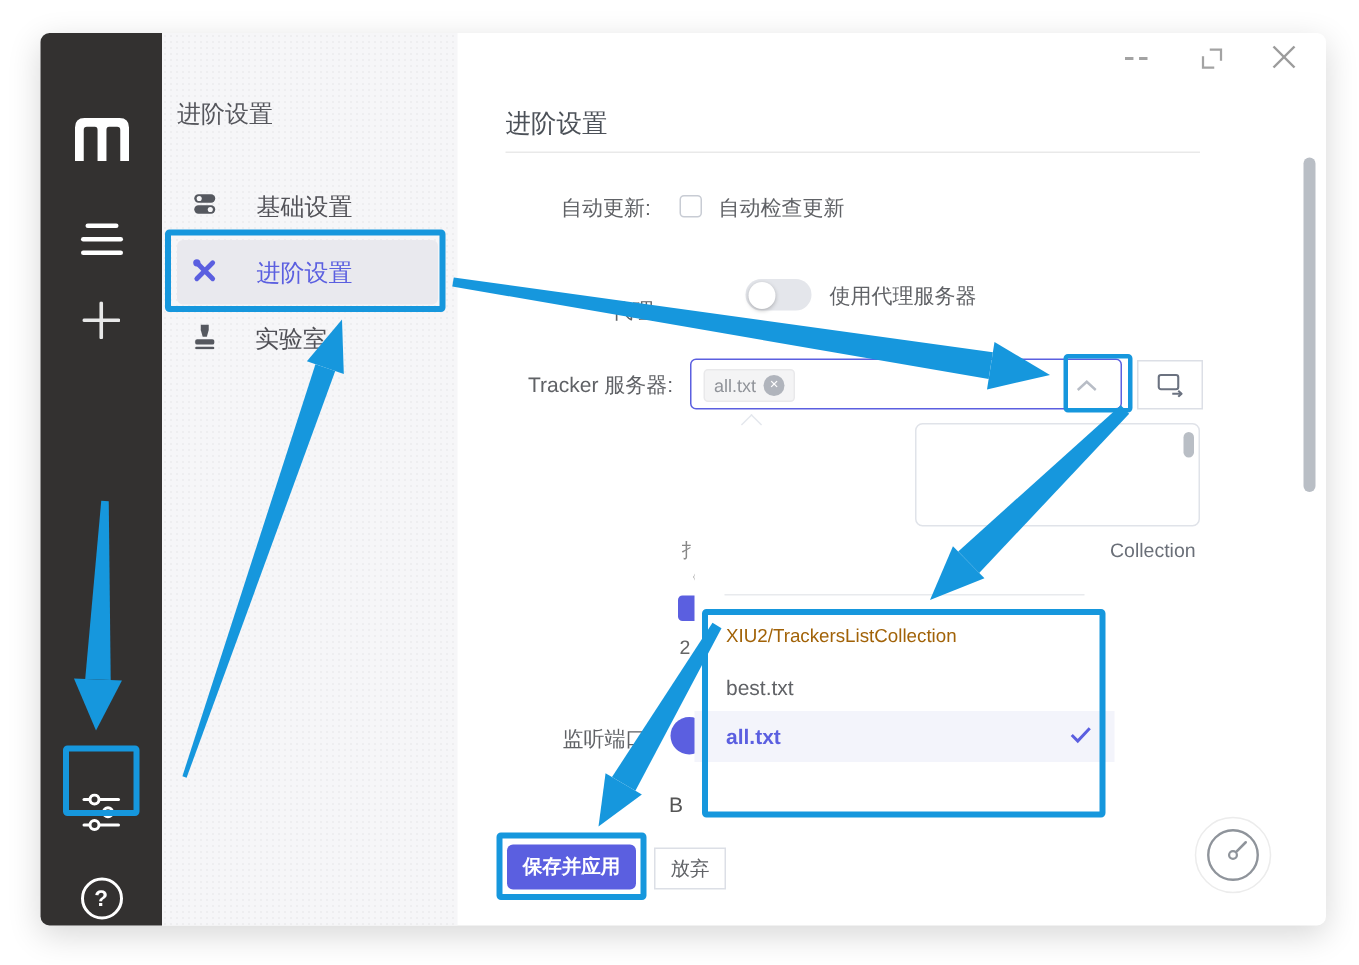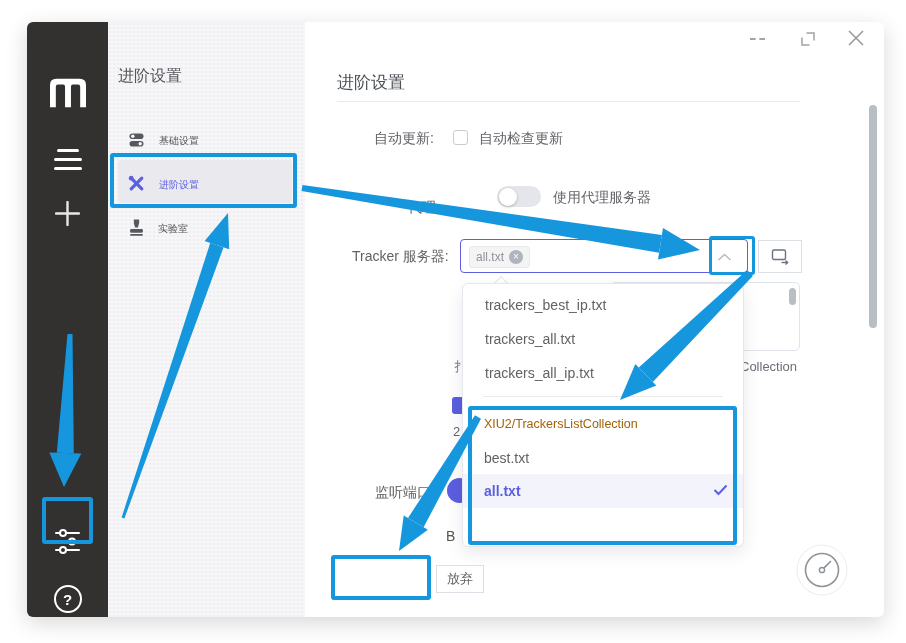--- a/index.html
+++ b/index.html
@@ -17,21 +17,21 @@
   #sidebar{left:27px;top:22px;width:81px;height:595px;background:var(--sidebar-bg);border-radius:6px 0 0 6px;}
   .sb-icon{position:absolute;left:0;width:81px;display:flex;justify-content:center;cursor:pointer}
   .ham span{display:block;width:28px;height:3px;background:#fff;border-radius:2px;margin:0 0 6px 0}
   .ham span:first-child{width:22px}
   .help-circle{width:28px;height:28px;border:2px solid #fff;border-radius:50%;color:#fff;
     font-size:15px;font-weight:bold;display:flex;align-items:center;justify-content:center}
   
   #panel{left:108px;top:22px;width:197px;height:595px;background:var(--panel-bg);
     background-image:radial-gradient(rgba(0,0,0,.03) 1px,transparent 1px);background-size:4px 4px;}
   .panel-title{left:118px;top:66px;font-size:16px;color:#55565c}
-  .menu-item{height:20px;display:flex;align-items:flex-end;gap:14px;font-size:10px;color:#515157;cursor:pointer}
+  .menu-item{height:20px;display:flex;align-items:flex-start;gap:26px;font-size:16px;color:#515157;cursor:pointer}
   .menu-item .mi-label{white-space:nowrap}
   .menu-sel-bg{left:118px;top:160px;width:174px;height:43px;background:var(--selected-item-bg);border-radius:4px}
   
   .winctl{color:#a3a3a3;cursor:pointer}
   .min-dash{width:15px;border-top:2px dashed #a3a3a3}
   
   .page-title{left:337px;top:71px;font-size:17px;color:#4c5158}
   .divider{left:337px;top:101px;width:463px;height:1px;background:#e9e9e9}
   .form-label{font-size:14px;color:#606266;white-space:nowrap}
   .checkbox{width:15px;height:15px;background:#fff;border:1.5px solid #c8ccd4;border-radius:3px;cursor:pointer}
@@ -190,35 +190,31 @@
   <div class="abs frag" style="left:740px;top:359px;color:#6a6f78">Collection</div>
   <div class="abs frag" style="left:454px;top:358px;width:9px">扌</div>
   <div class="abs frag" style="left:454px;top:376px;width:9px">〈</div>
   <div class="abs" style="left:452px;top:397px;width:11px;height:17px;background:var(--accent);border-radius:3px 0 0 3px"></div>
   <div class="abs frag" style="left:453px;top:424px;width:10px;color:#666">2</div>
   <div class="abs form-label" style="left:375px;top:484px">监听端口</div>
   <div class="abs" style="left:447px;top:478px;width:25px;height:25px;background:var(--accent);border-radius:50%"></div>
   <div class="abs frag" style="left:446px;top:528px;width:15px;font-size:14px;color:#555">B</div>
 
   <div class="abs" id="dd-pointer"></div>
-  <div class="abs" id="dropdown">
-    <div class="dd-item" style="top:4px">trackers_best_ip.txt</div>
-    <div class="dd-item" style="top:38px">trackers_all.txt</div>
-    <div class="dd-item" style="top:72px">trackers_all_ip.txt</div>
-  </div>
   <div class="abs dd-divider"></div>
   <div class="abs dd-group">XIU2/TrackersListCollection</div>
   <div class="abs dd-item" style="left:463px;top:441px">best.txt</div>
   <div class="abs dd-item dd-selected" style="left:463px;top:474px;height:34px">
     <span>all.txt</span>
     <svg class="abs" style="left:250px;top:10px" width="15" height="12" viewBox="0 0 15 12" fill="none">
       <polyline points="1.5,6 5.5,10 13.5,1.5" stroke="var(--accent)" stroke-width="2"></polyline>
     </svg>
   </div>
 
+  <div class="abs save-btn">保存并应用</div>
   <div class="abs btn-plain discard-btn">放弃</div>
 
   <div class="abs" style="left:796px;top:544px;cursor:pointer">
     <svg width="52" height="52" viewBox="0 0 52 52" fill="none">
       <circle cx="26" cy="26" r="25" stroke="#ececec" stroke-width="1"></circle>
       <circle cx="26" cy="26" r="16.5" stroke="#8f949b" stroke-width="1.6"></circle>
       <circle cx="26" cy="26" r="2.6" stroke="#8f949b" stroke-width="1.5"></circle>
       <line x1="28.3" y1="23.7" x2="34.5" y2="17.5" stroke="#8f949b" stroke-width="1.7" stroke-linecap="round"></line>
     </svg>
   </div>

